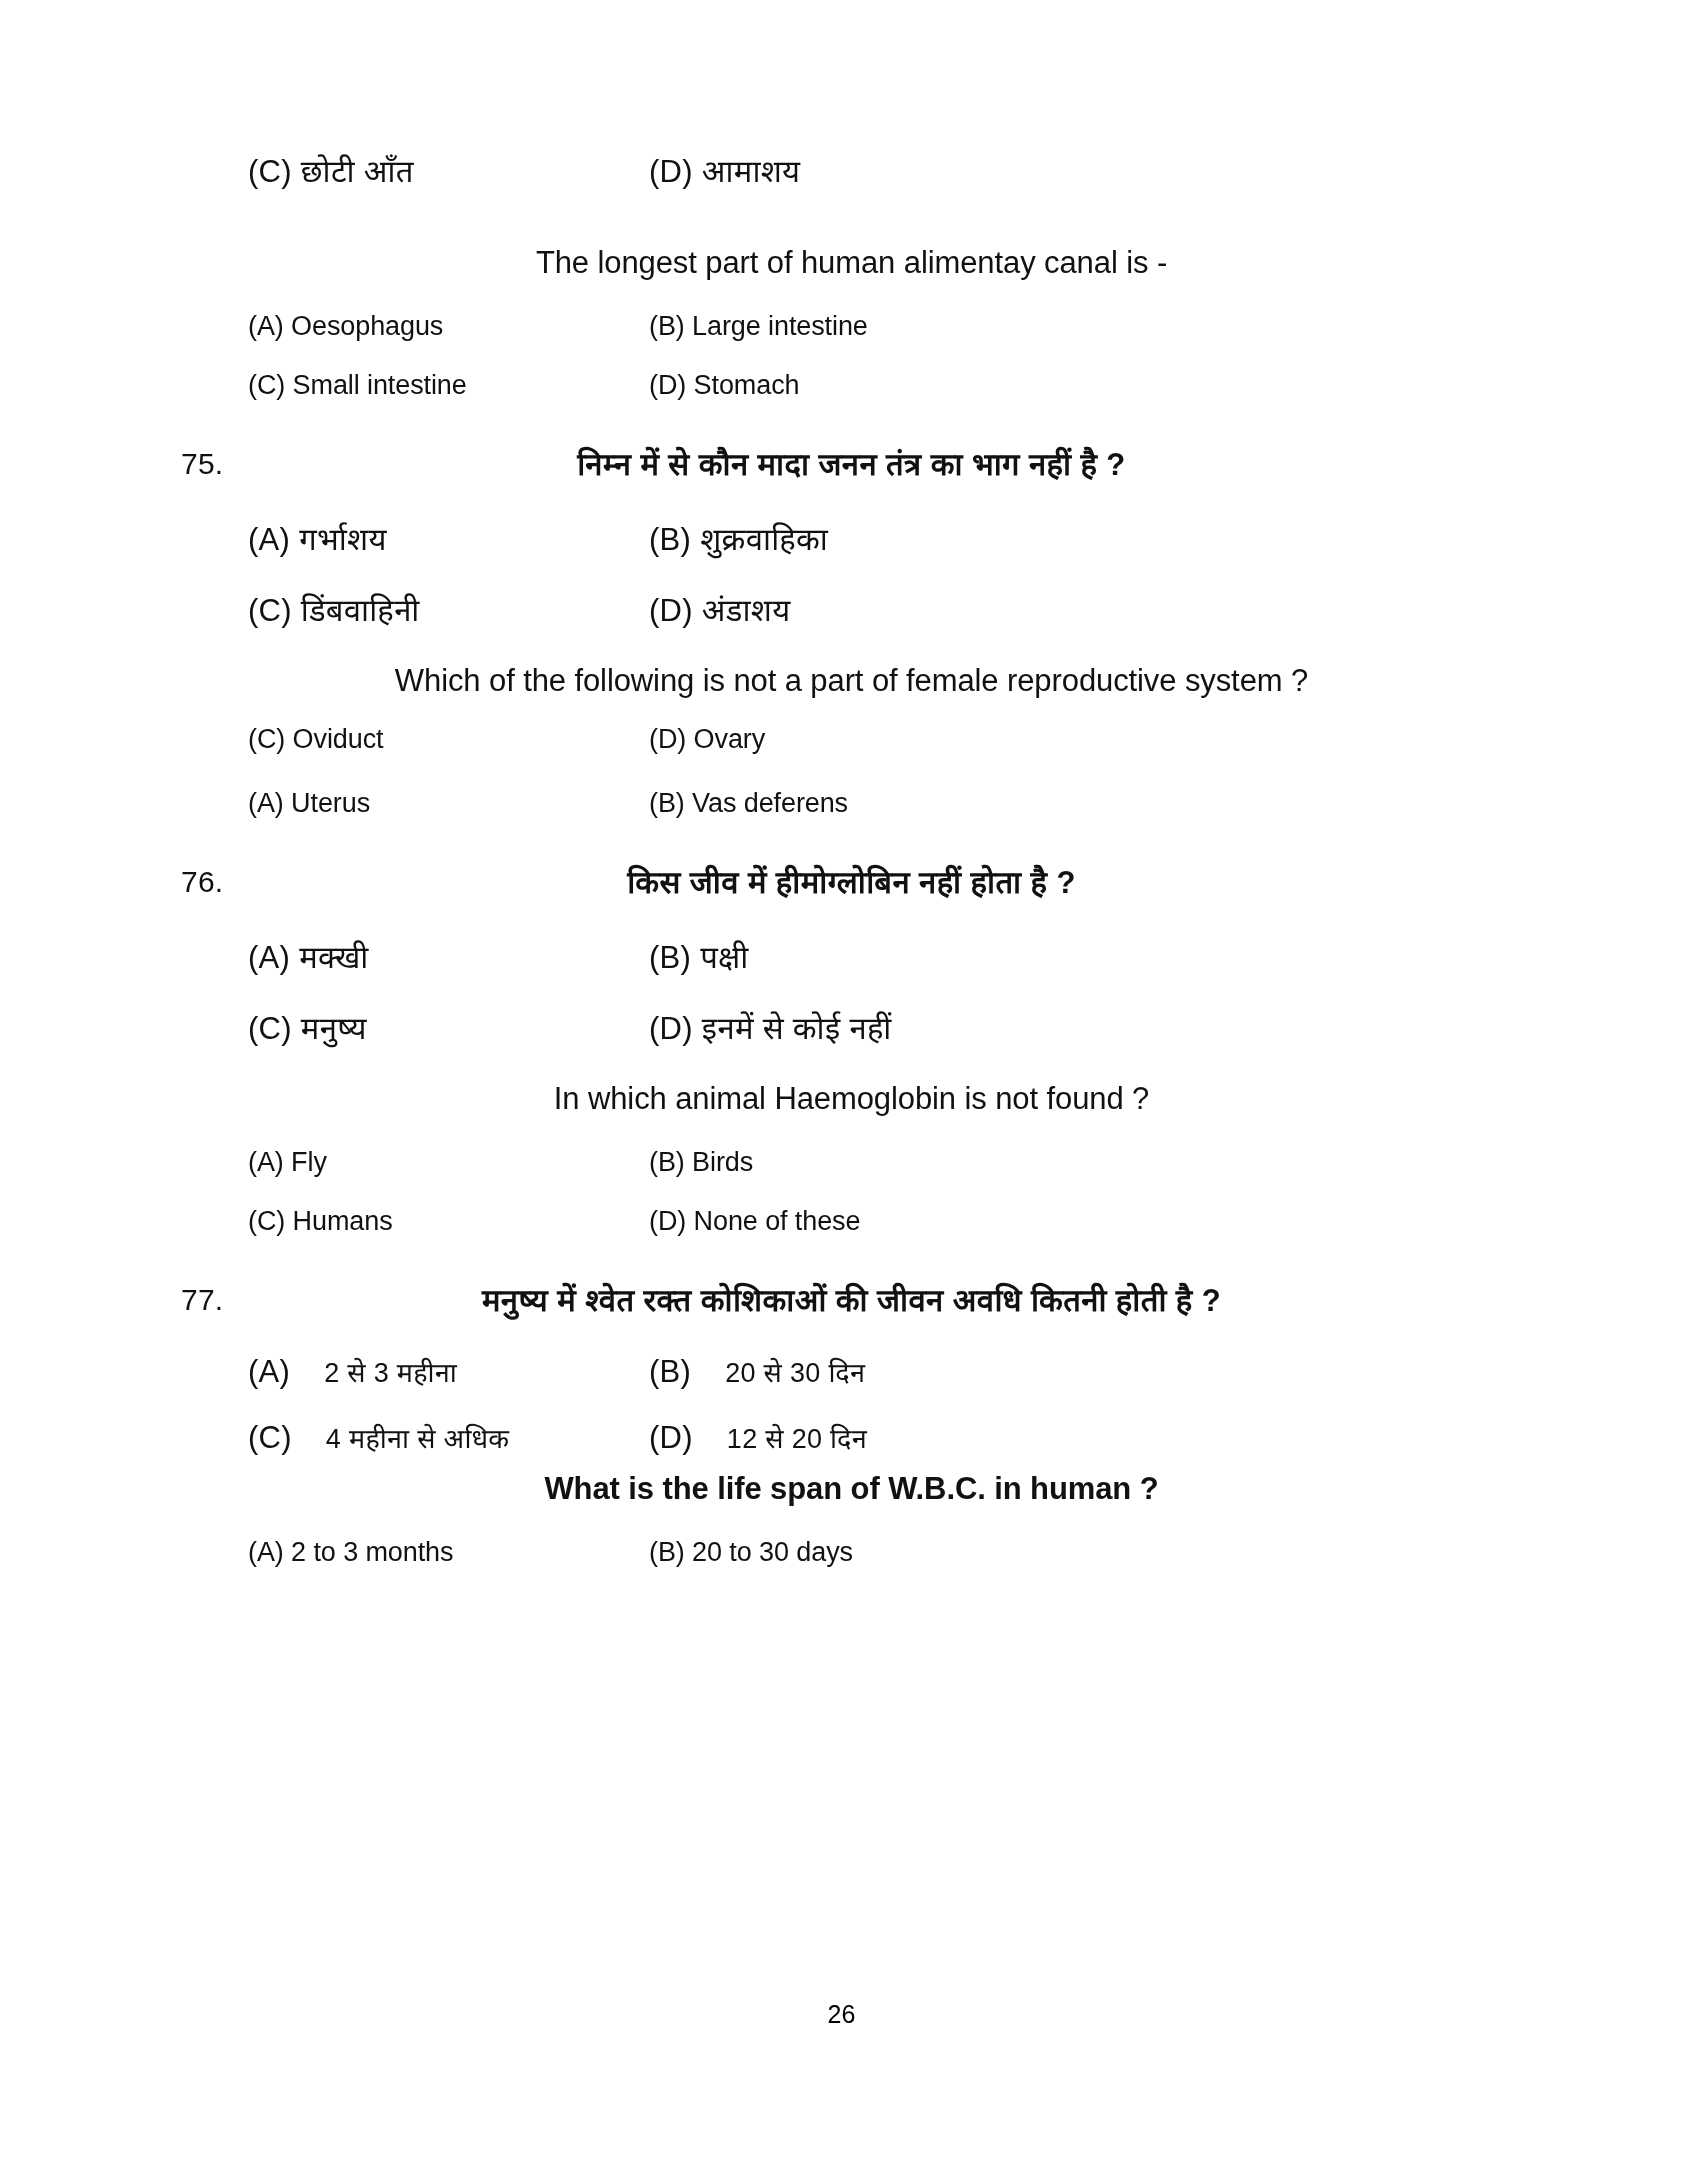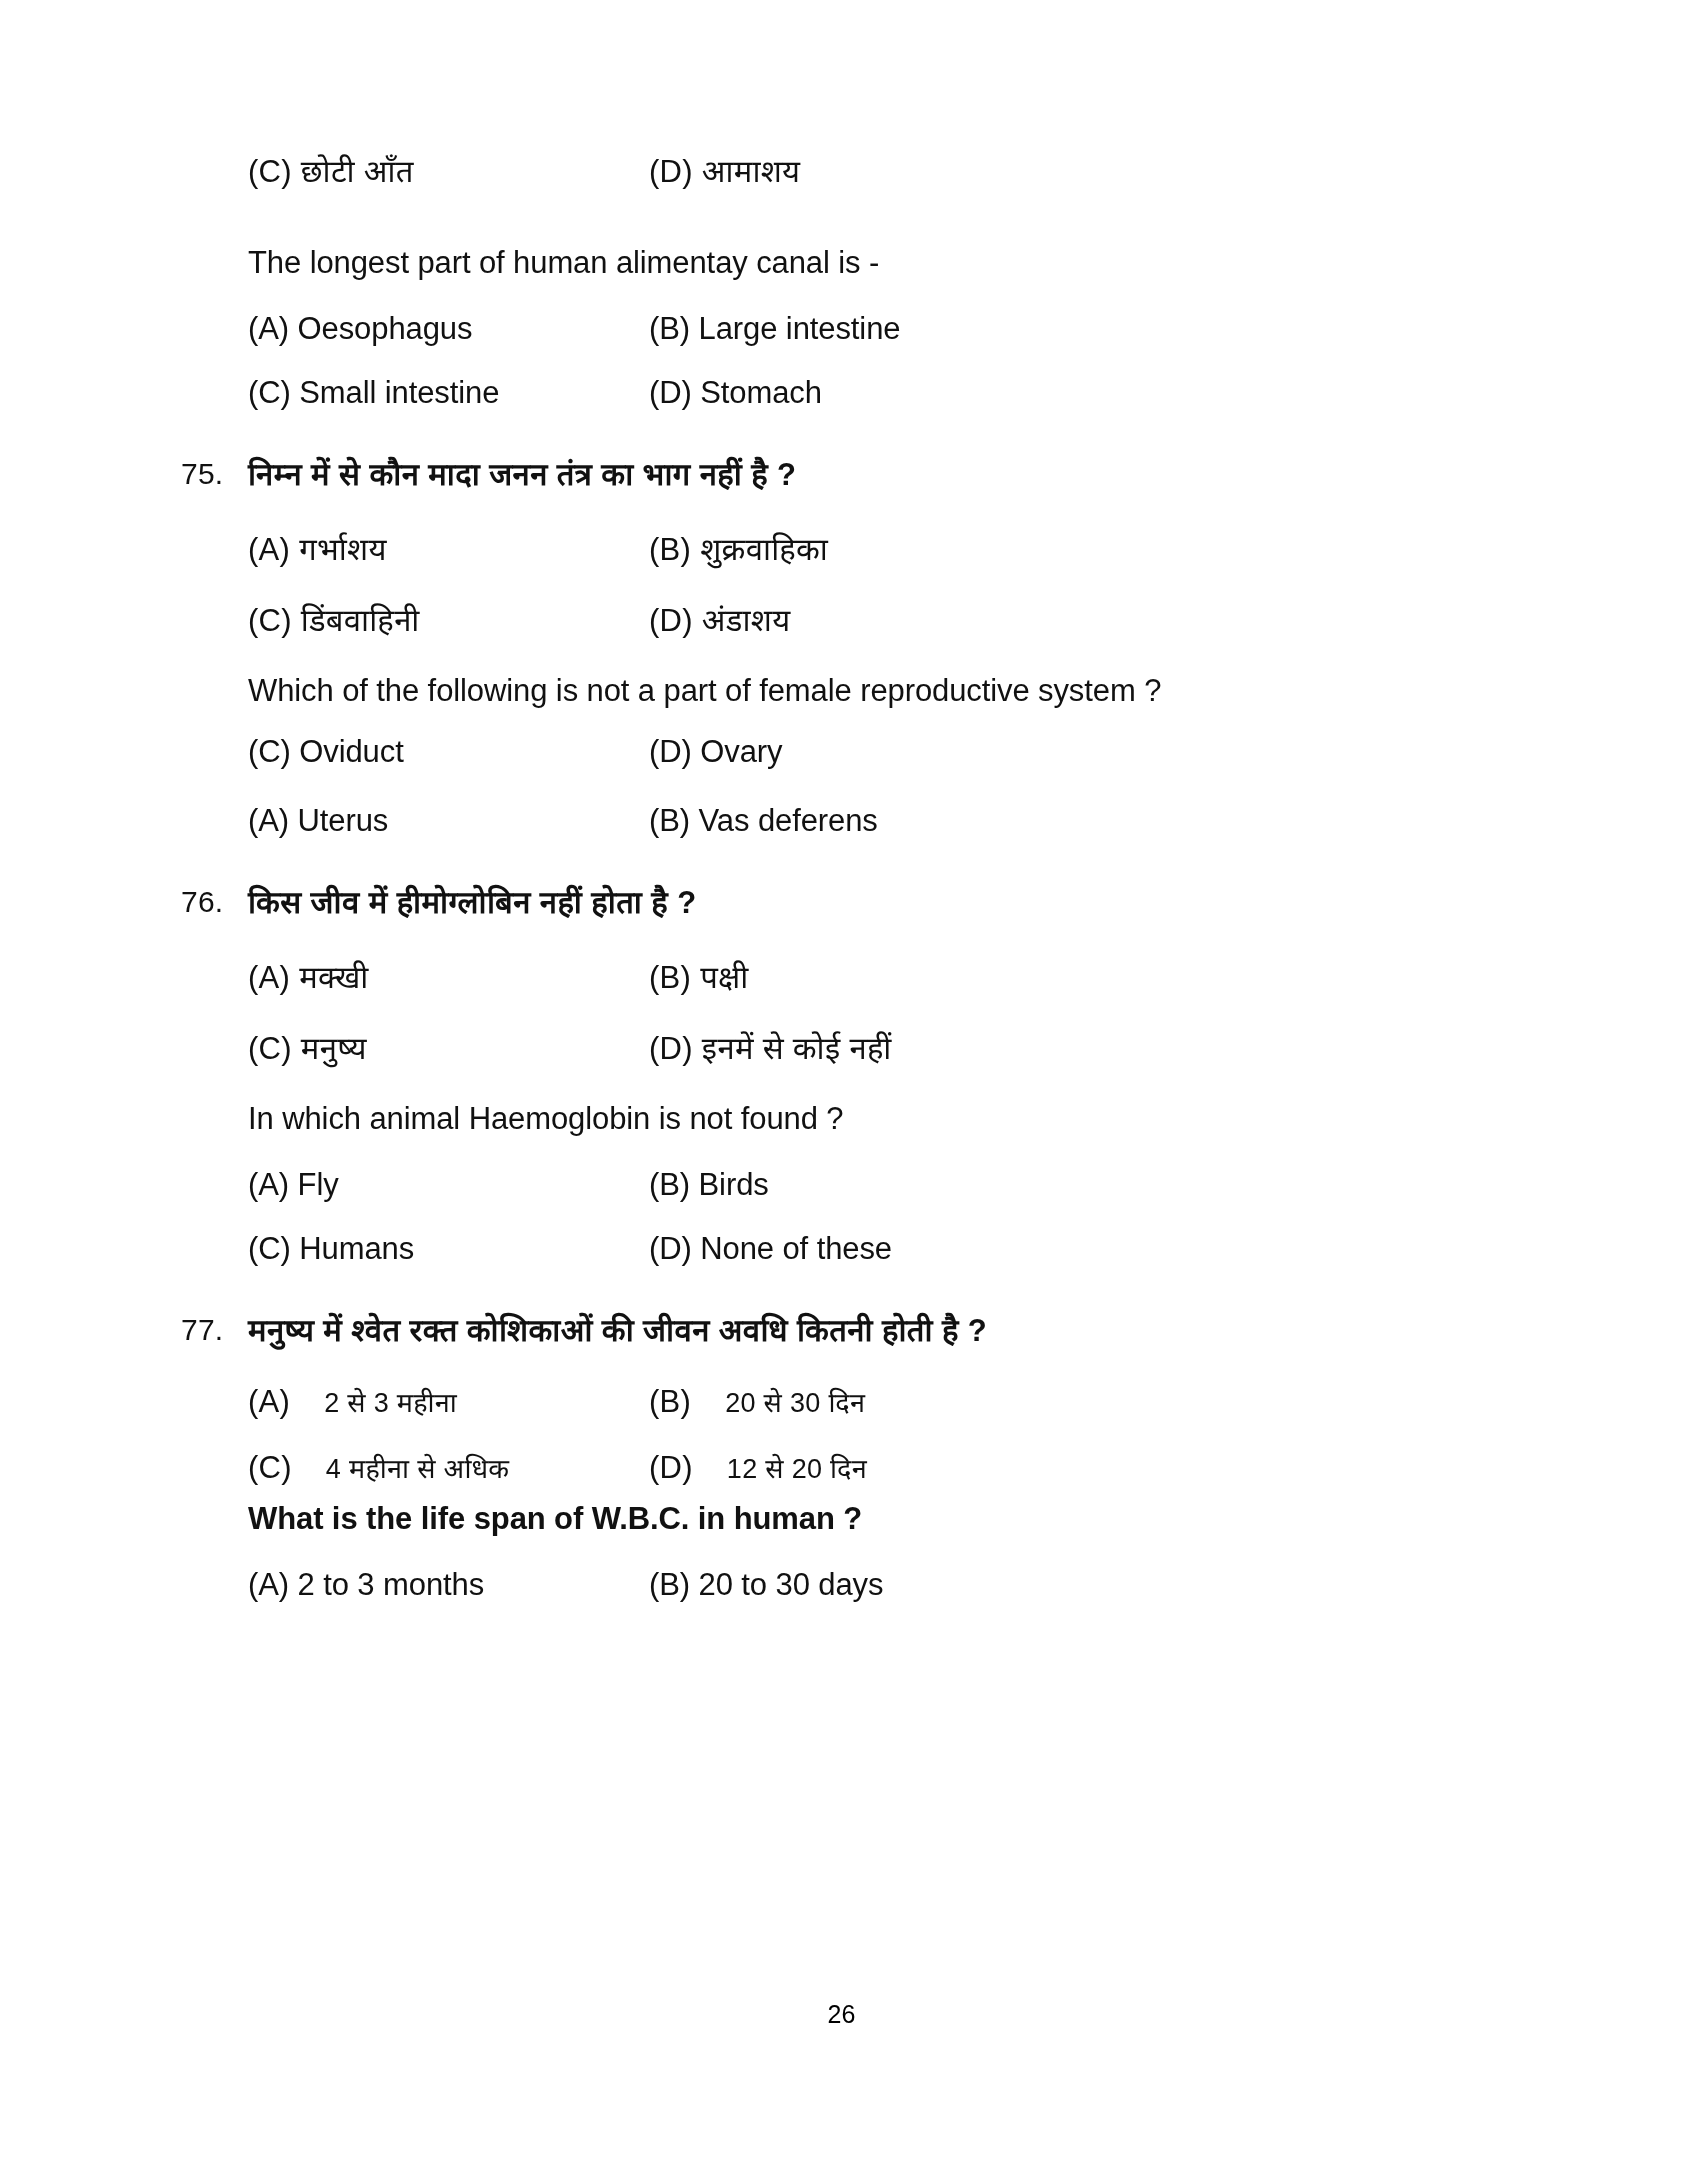--- a/index.html
+++ b/index.html
@@ -46,20 +46,21 @@
     line-height: 1.0;
     letter-spacing: 0.2px;
   }
 
   .q-stem {
     font-size: 31px;
     line-height: 1.0;
     padding: 0;
     margin: 0;
     white-space: nowrap;
+    text-align: center;
   }
 
   .stem-hi {
     font-family: "Liberation Sans", "DejaVu Sans", sans-serif;
     font-size: 31px;
     letter-spacing: 0.4px;
     font-weight: bold;
   }
 
   .stem-en {
@@ -73,21 +74,21 @@
     display: flex;
     width: 100%;
   }
   .opt {
     box-sizing: border-box;
   }
   .opt.left  { width: 401px; flex: 0 0 401px; }
   .opt.right { flex: 1 1 auto; }
 
   .opt-en {
-    font-size: 31px;
+    font-size: 27px;
     letter-spacing: -0.1px;
     white-space: nowrap;
   }
   .opt-hi {
     font-size: 31px;
     letter-spacing: 0.3px;
     white-space: nowrap;
   }
   .opt-hi .num {
     font-size: 27px;

